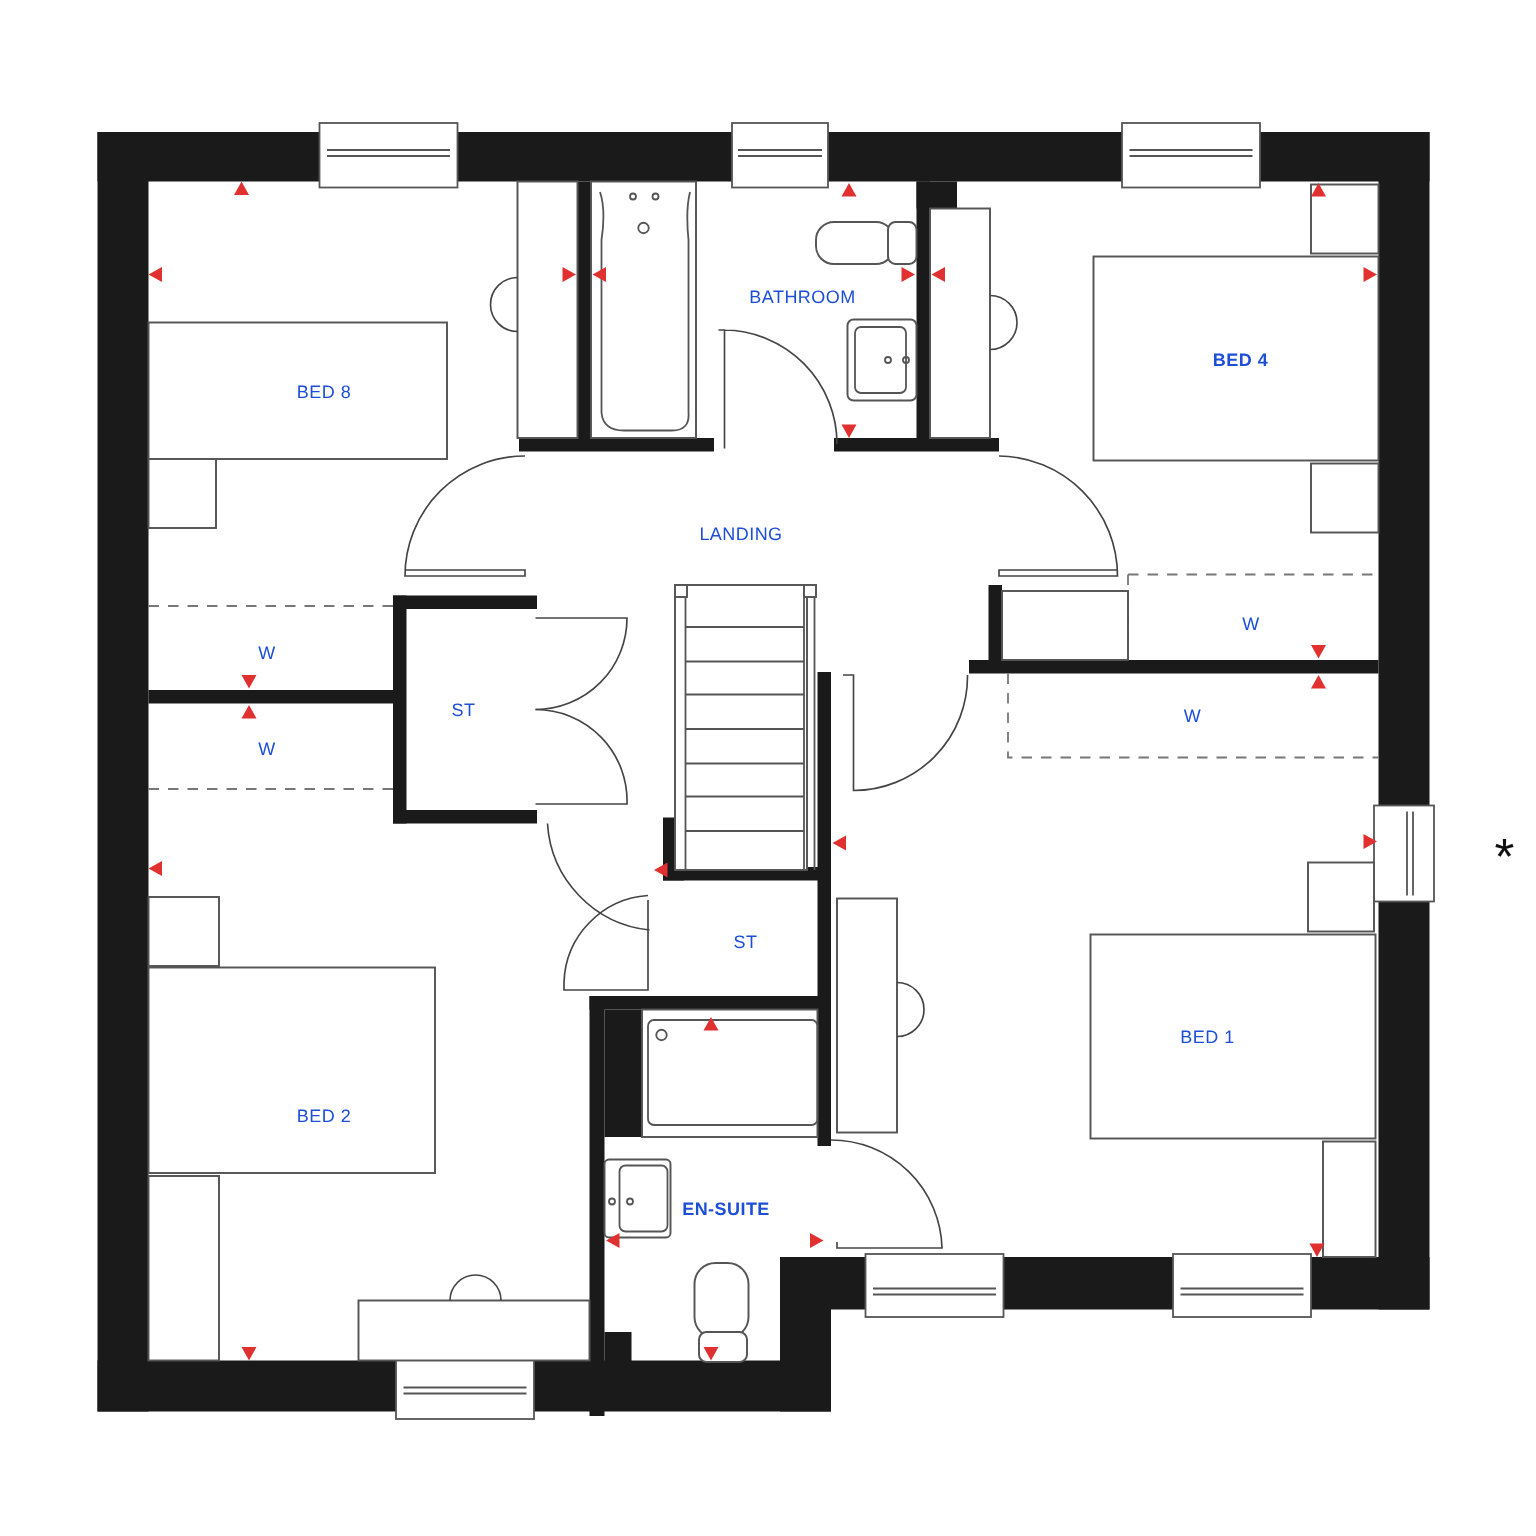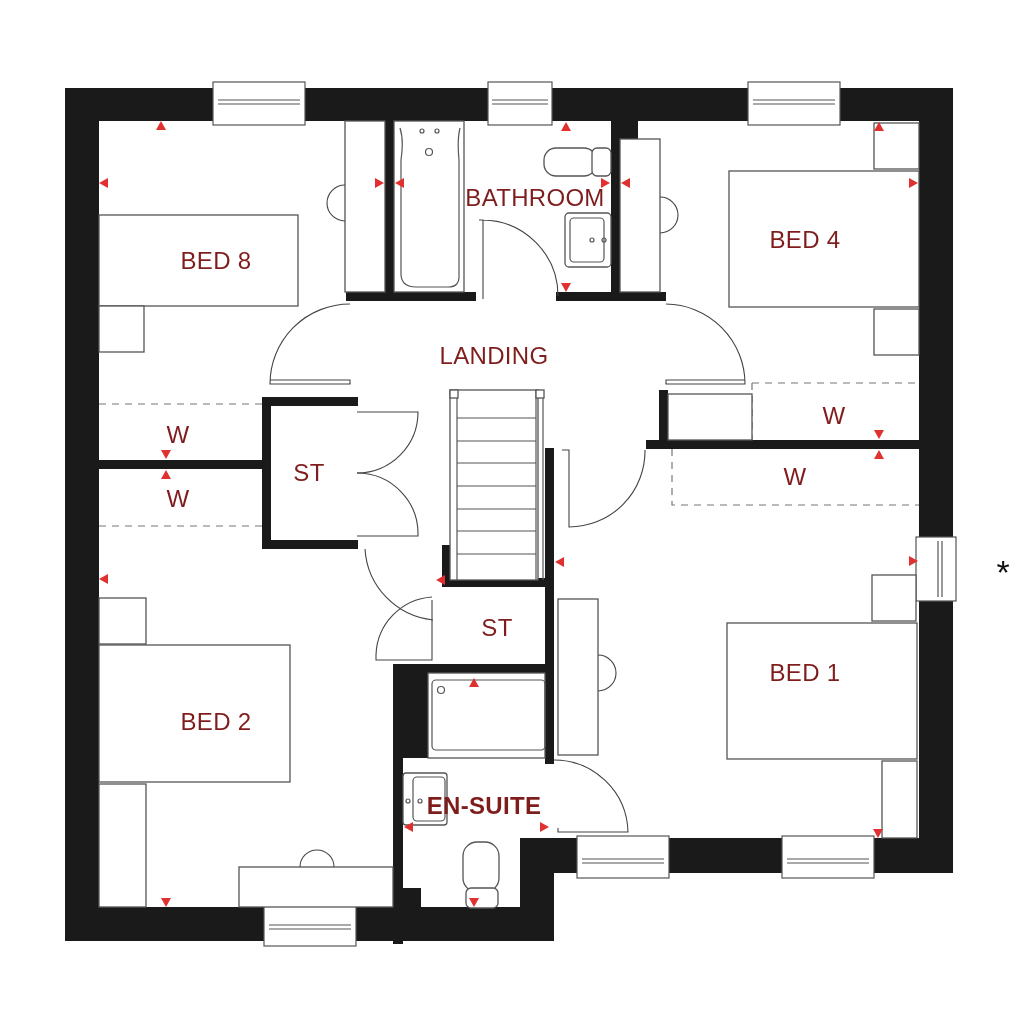--- a/index.html
+++ b/index.html
@@ -5,21 +5,21 @@
   html, body { margin:0; padding:0; background:#ffffff; }
   body { width:1024px; height:1024px; overflow:hidden; position:relative; font-family:"Liberation Sans", sans-serif; }
   #plan { position:absolute; left:0; top:0; width:1024px; height:1024px; }
   .wall { fill:#1a1a1a; }
   .fix { fill:#ffffff; stroke:#555; stroke-width:1.3; }
   .fixd { fill:none; stroke:#555; stroke-width:1.2; }
   .dash { fill:none; stroke:#777; stroke-width:1.2; stroke-dasharray:7 6; }
   .door { fill:none; stroke:#444; stroke-width:1.1; }
   .win { fill:#ffffff; stroke:#555; stroke-width:1.2; }
   .mark { fill:#e03030; }
-  .label { position:absolute; font-size:24px; color:#7f1d1d; white-space:nowrap; transform:translate(-50%,-50%); letter-spacing:0.3px; }
+  .label { position:absolute; font-size:12px; color:#1d4ed8; white-space:nowrap; transform:translate(-50%,-50%); letter-spacing:0.3px; }
   .star { position:absolute; font-size:34px; color:#111; transform:translate(-50%,-50%); }
 </style>
 </head>
 <body>
 
 <svg id="plan" viewBox="0 0 1024 1024" xmlns="http://www.w3.org/2000/svg">
 
   <g>
     <rect class="wall" x="65" y="88" width="888" height="33"></rect>
     <rect class="wall" x="65" y="88" width="34" height="853"></rect>
@@ -183,24 +183,24 @@
     <polygon class="mark" points="166,907 161,898 171,898"></polygon>
     <polygon class="mark" points="404,827 413,822 413,832"></polygon>
     <polygon class="mark" points="549,827 540,822 540,832"></polygon>
     <polygon class="mark" points="474,907 469,898 479,898"></polygon>
     <polygon class="mark" points="878,838 873,829 883,829"></polygon>
   </g>
 </svg>
 
 <div class="label" style="left:216px;top:261px;">BED 8</div>
 <div class="label" style="left:535px;top:198px;">BATHROOM</div>
-<div class="label" style="left:805px;top:240px;">BED 4</div>
+<div class="label" style="left:827px;top:240px;font-weight:bold;">BED 4</div>
 <div class="label" style="left:494px;top:356px;">LANDING</div>
 <div class="label" style="left:178px;top:435px;">W</div>
 <div class="label" style="left:178px;top:499px;">W</div>
 <div class="label" style="left:309px;top:473px;">ST</div>
 <div class="label" style="left:834px;top:416px;">W</div>
 <div class="label" style="left:795px;top:477px;">W</div>
 <div class="label" style="left:497px;top:628px;">ST</div>
-<div class="label" style="left:216px;top:722px;text-align:right;">BED 2</div>
-<div class="label" style="left:805px;top:673px;">BED 1</div>
+<div class="label" style="left:216px;top:744px;text-align:right;">BED 2</div>
+<div class="label" style="left:805px;top:691px;">BED 1</div>
 <div class="label" style="left:484px;top:806px;font-weight:bold;">EN-SUITE</div>
 <div class="star" style="left:1003px;top:572px;">*</div>
 
 </body></html>

